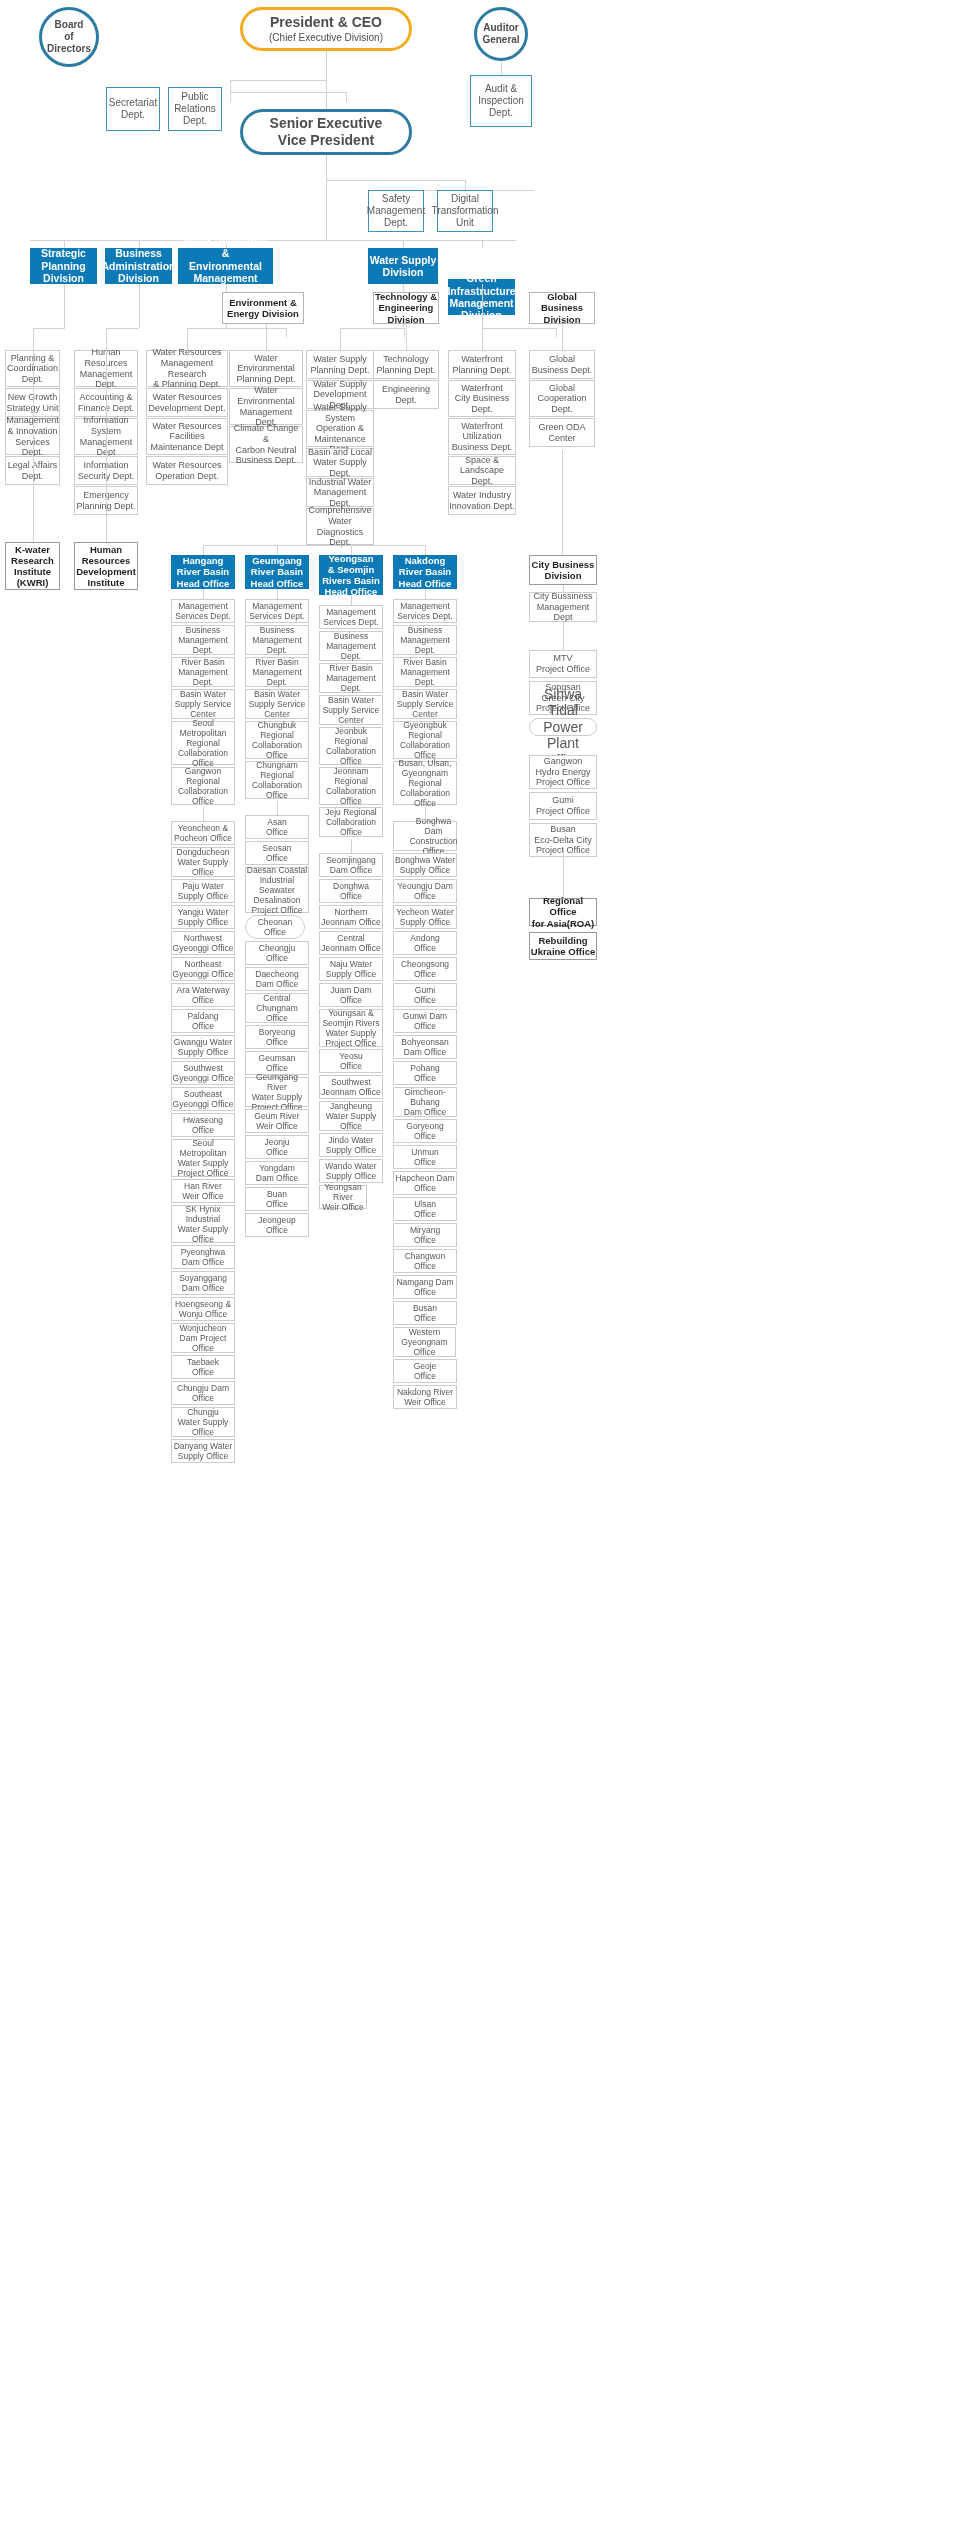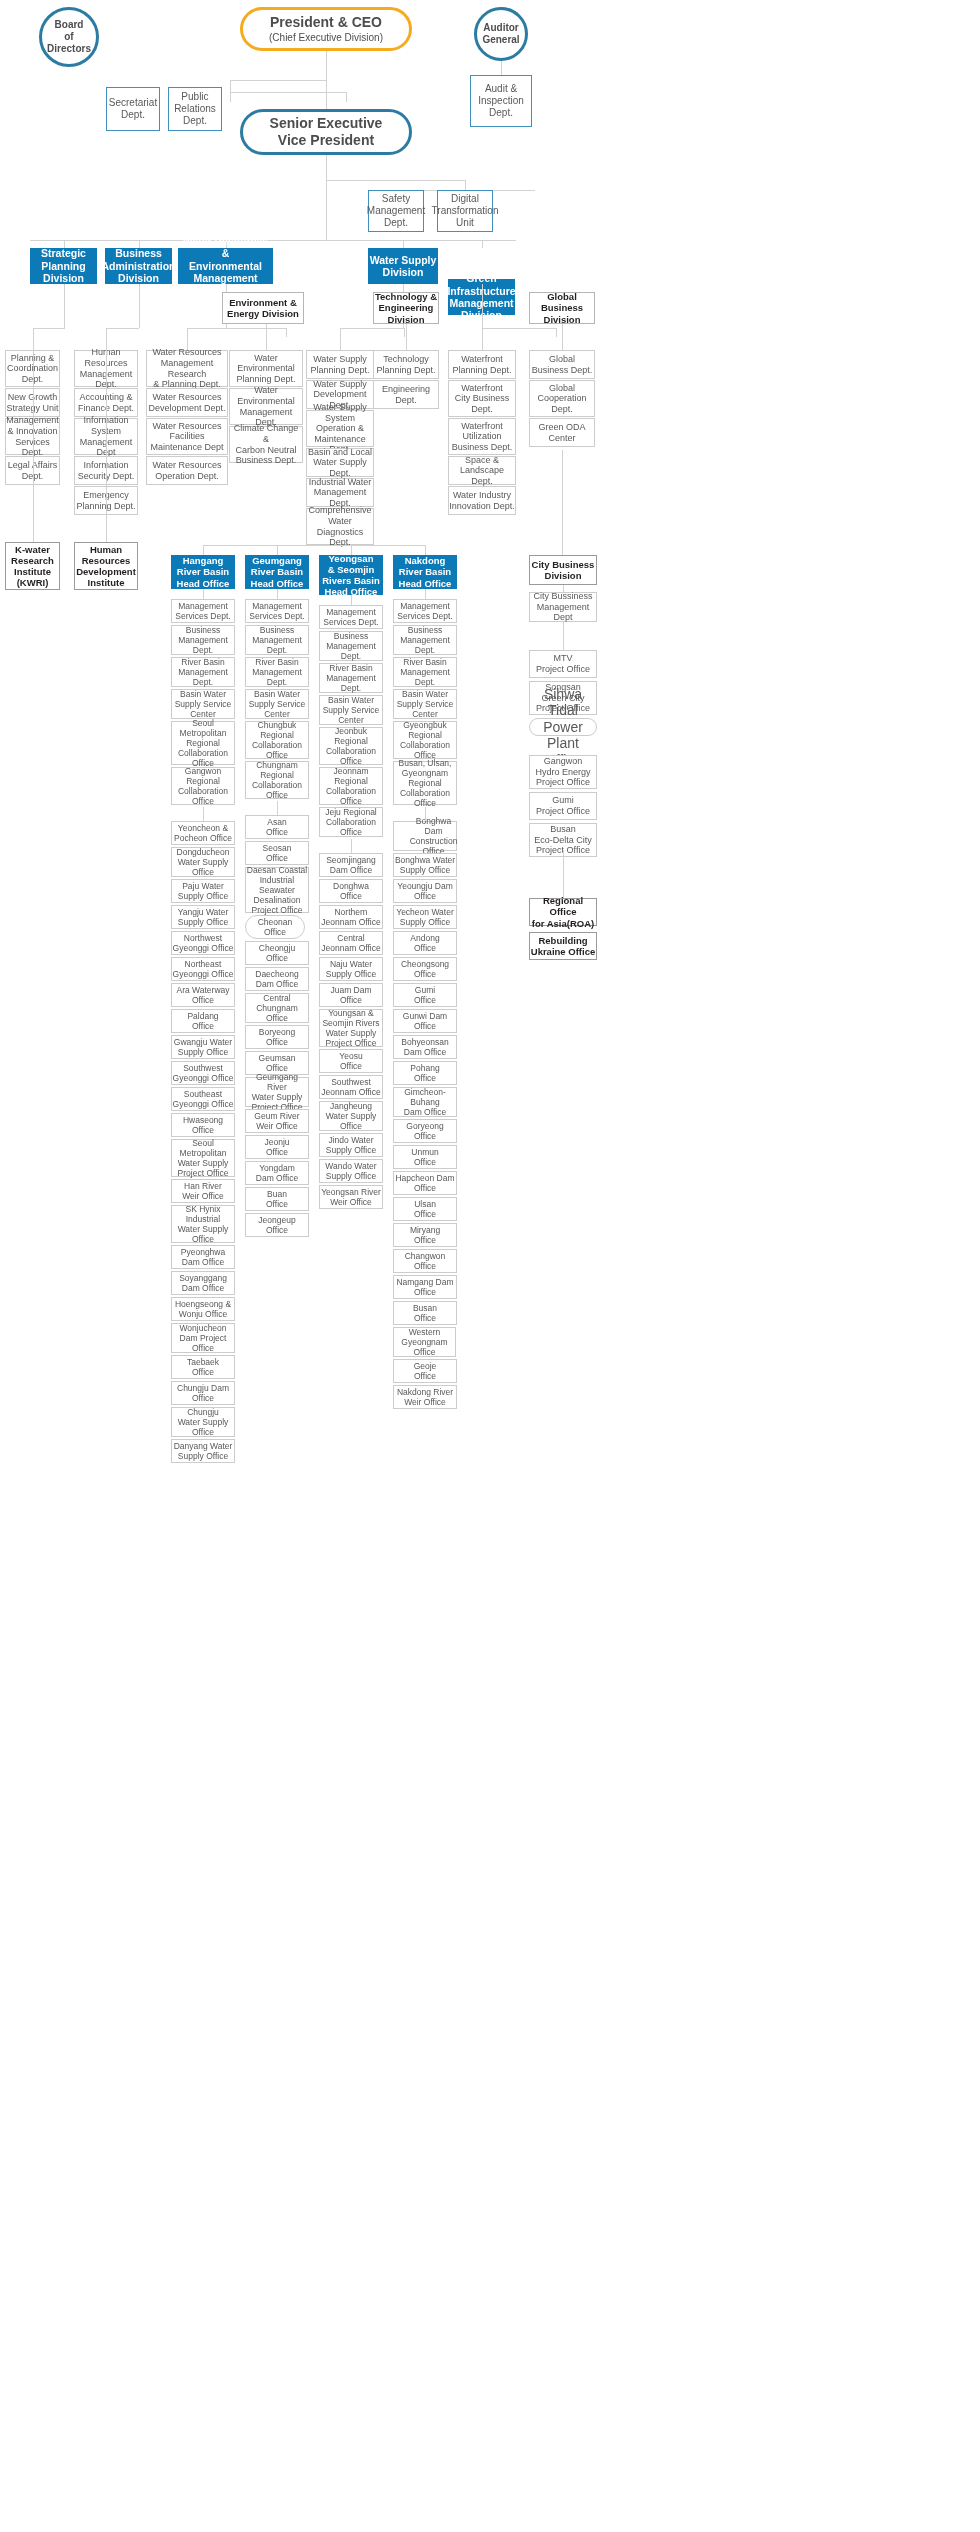--- a/index.html
+++ b/index.html
@@ -523,21 +523,21 @@
     </div>
     <div class="node cell" style="left: 319px; top: 1101px; width: 64px; height: 30px; font-size: 8.5px;">
       <span>Jangheung<br>Water Supply<br>Office</span>
     </div>
     <div class="node cell" style="left: 319px; top: 1133px; width: 64px; height: 24px; font-size: 8.5px;">
       <span>Jindo Water<br>Supply Office</span>
     </div>
     <div class="node cell" style="left: 319px; top: 1159px; width: 64px; height: 24px; font-size: 8.5px;">
       <span>Wando Water<br>Supply Office</span>
     </div>
-    <div class="node cell" style="left: 319px; top: 1185px; width: 64px; height: 24px; font-size: 8.5px;">
+    <div class="node cell" style="left: 319px; top: 1185px; width: 48px; height: 24px; font-size: 8.5px;">
       <span>Yeongsan River<br>Weir Office</span>
     </div>
     <div class="ln v" style="left: 351px; top: 839px; width: 1px; height: 14px;"></div>
     <div class="ln v" style="left: 425px; top: 589px; width: 1px; height: 10px;"></div>
     <div class="node cell" style="left: 393px; top: 599px; width: 64px; height: 24px; font-size: 8.5px;">
       <span>Management<br>Services Dept.</span>
     </div>
     <div class="node cell" style="left: 393px; top: 625px; width: 64px; height: 30px; font-size: 8.5px;">
       <span>Business<br>Management<br>Dept.</span>
     </div>

